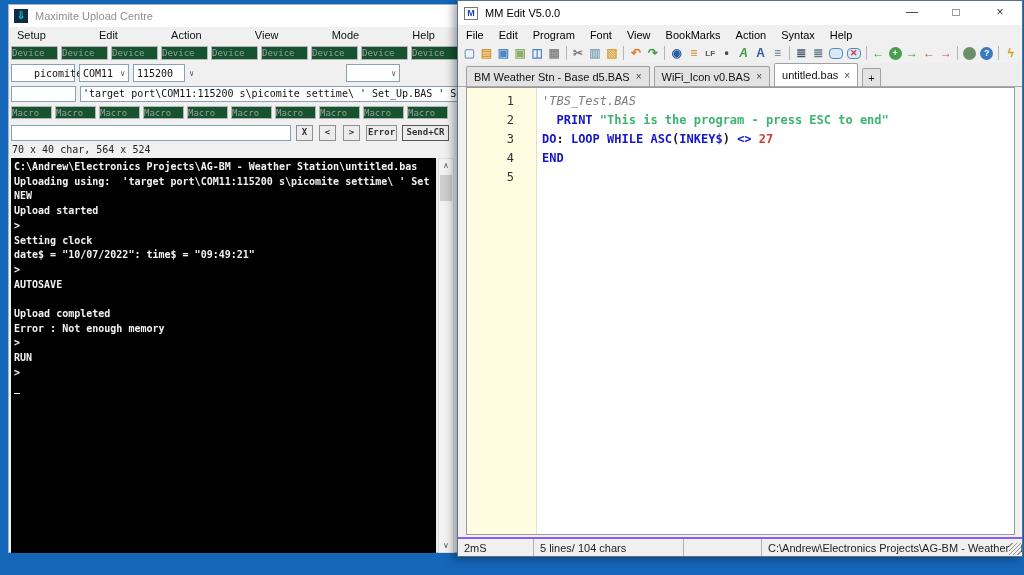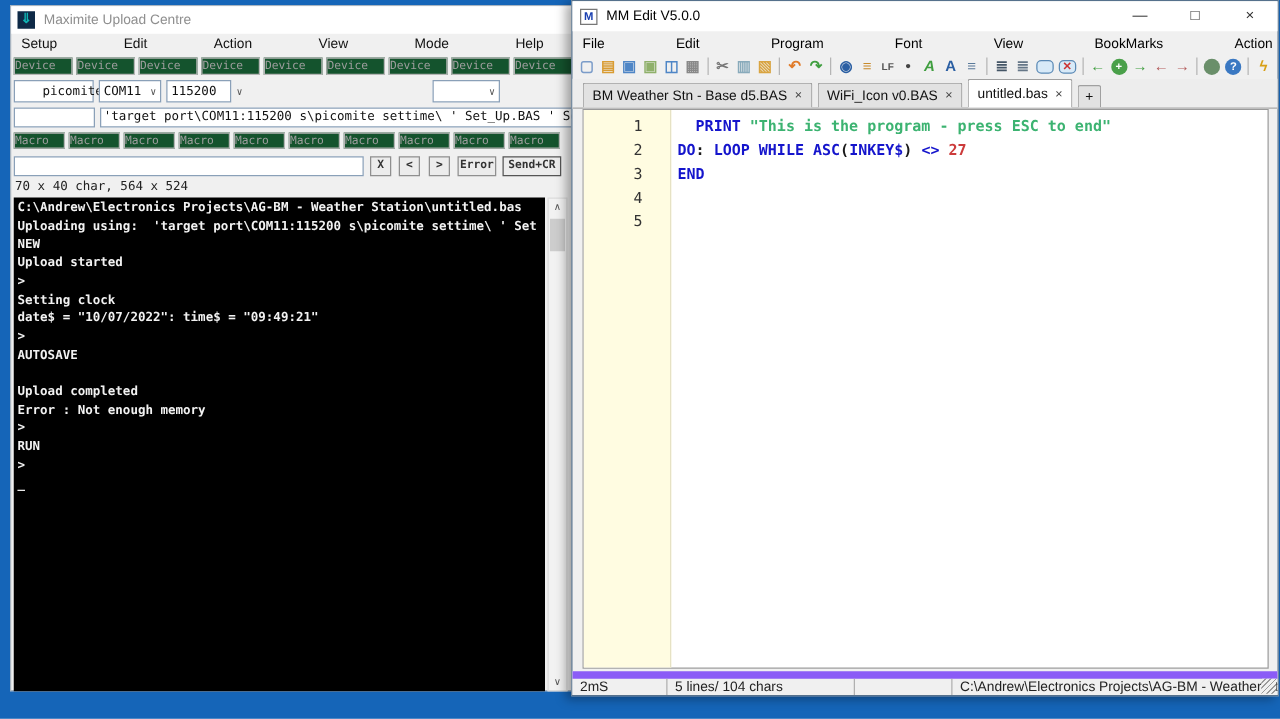--- a/index.html
+++ b/index.html
@@ -87,21 +87,21 @@
     position:absolute; left:457px; top:0; width:566px; height:557px;
     background:#f0f0f0; border:1px solid #56718c; box-shadow:-4px 2px 8px rgba(0,0,0,0.35);
   }
   .mm-titlebar { height:24px; background:#fff; display:flex; align-items:center; padding-left:6px; position:relative; }
   .mm-app-icon { width:14px; height:13px; border:1px solid #777; background:#fff; color:#1a3fb0;
                  font-size:9px; font-weight:bold; text-align:center; line-height:11px; }
   .mm-title { font-size:11px; color:#000; margin-left:7px; }
   .mm-winbtns { position:absolute; right:0; top:0; height:100%; display:flex; }
   .winbtn { width:44px; text-align:center; line-height:23px; font-size:12px; color:#333; }
 
-  .mm-menubar { display:flex; padding:4px 8px 2px 8px; font-size:11px; color:#000;gap:42px; }
+  .mm-menubar { display:flex; padding:4px 8px 2px 8px; font-size:11px; color:#000; }
   .mm-menubar span { margin-right:15px; }
 
   .mm-toolbar { display:flex; align-items:center; padding:1px 3px; height:20px; }
   .tb-icon { width:17px; height:17px; text-align:center; font-size:12px; font-weight:bold; line-height:16px; }
   .tb-icon.italic { font-style:italic; }
   .tb-text { width:16px; font-size:8px; font-weight:bold; text-align:center; }
   .tb-sep { width:1px; height:14px; background:#b5b5b5; margin:0 3px; }
   .tb-circle { width:13px; height:13px; border-radius:50%; color:#fff; font-size:9px; font-weight:bold;
                text-align:center; line-height:13px; margin:0 2px; }
   .tb-bubble { width:14px; height:11px; border:1px solid #5a89b5; background:#d8eaf8; border-radius:4px;
@@ -124,21 +124,21 @@
   .code-area { flex:1; padding:4px 0 0 5px; overflow:hidden; }
   .code-line { font-family:"DejaVu Sans Mono", monospace; font-size:12px; line-height:19px;
                white-space:pre; font-weight:bold; min-height:19px; }
   .tok-c { color:#7d7d7d; font-style:italic; font-weight:normal; }
   .tok-k { color:#1515cc; }
   .tok-s { color:#3cb371; }
   .tok-n { color:#cc3b3b; }
   .tok-p { color:#1a1a1a; }
 
   #mm-status { position:absolute; left:0; bottom:0; width:100%; height:19px; display:flex;
-               background:#f0f0f0; border-top:6px solid #8b5cf6; font-size:11px; color:#222;
+               background:#f0f0f0; border-top:2px solid #8b5cf6; font-size:11px; color:#222;
                align-items:stretch; }
   .mm-cell { border-right:1px solid #b0b0b0; display:flex; align-items:center; padding:0 6px;
              white-space:nowrap; overflow:hidden; }
   .mm-cell-0 { width:76px; }
   .mm-cell-1 { width:150px; }
   .mm-cell-2 { width:78px; }
   .mm-cell-3 { flex:1; border-right:none; }
   .resize-grip { position:absolute; right:1px; bottom:1px; width:12px; height:12px;
                  background:repeating-linear-gradient(135deg,#f0f0f0 0 2px,#9a9a9a 2px 3px); }
 </style>
@@ -313,20 +313,21 @@
 
   <div id="mm-editor">
     <div class="gutter" id="mm-gutter">
         <div class="gutter-num">1</div>
         <div class="gutter-num">2</div>
         <div class="gutter-num">3</div>
         <div class="gutter-num">4</div>
         <div class="gutter-num">5</div>
       </div>
     <div class="code-area" id="mm-code">
+        <div class="code-line"><span class="tok-c">'TBS_Test.BAS</span></div>
         <div class="code-line"><span class="tok-p">  </span><span class="tok-k">PRINT</span><span class="tok-p"> </span><span class="tok-s">"This is the program - press ESC to end"</span></div>
         <div class="code-line"><span class="tok-k">DO</span><span class="tok-p">: </span><span class="tok-k">LOOP</span><span class="tok-p"> </span><span class="tok-k">WHILE</span><span class="tok-p"> </span><span class="tok-k">ASC</span><span class="tok-p">(</span><span class="tok-k">INKEY$</span><span class="tok-p">) </span><span class="tok-k">&lt;&gt;</span><span class="tok-p"> </span><span class="tok-n">27</span></div>
         <div class="code-line"><span class="tok-k">END</span></div>
         <div class="code-line">&nbsp;</div>
       </div>
   </div>
 
   <div id="mm-status">
       <div class="mm-cell mm-cell-0">2mS</div>
       <div class="mm-cell mm-cell-1">5 lines/ 104 chars</div>

